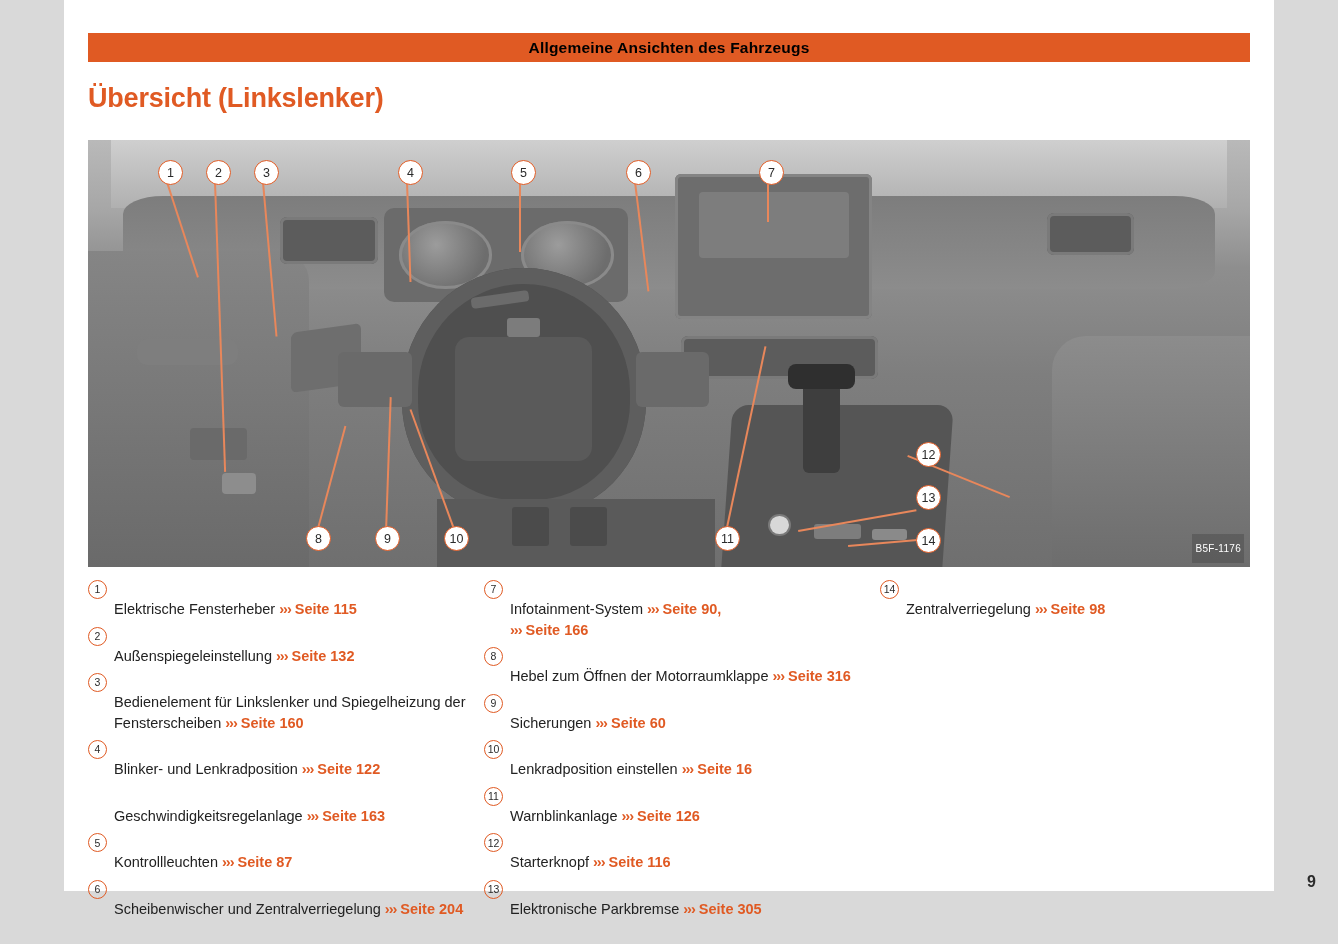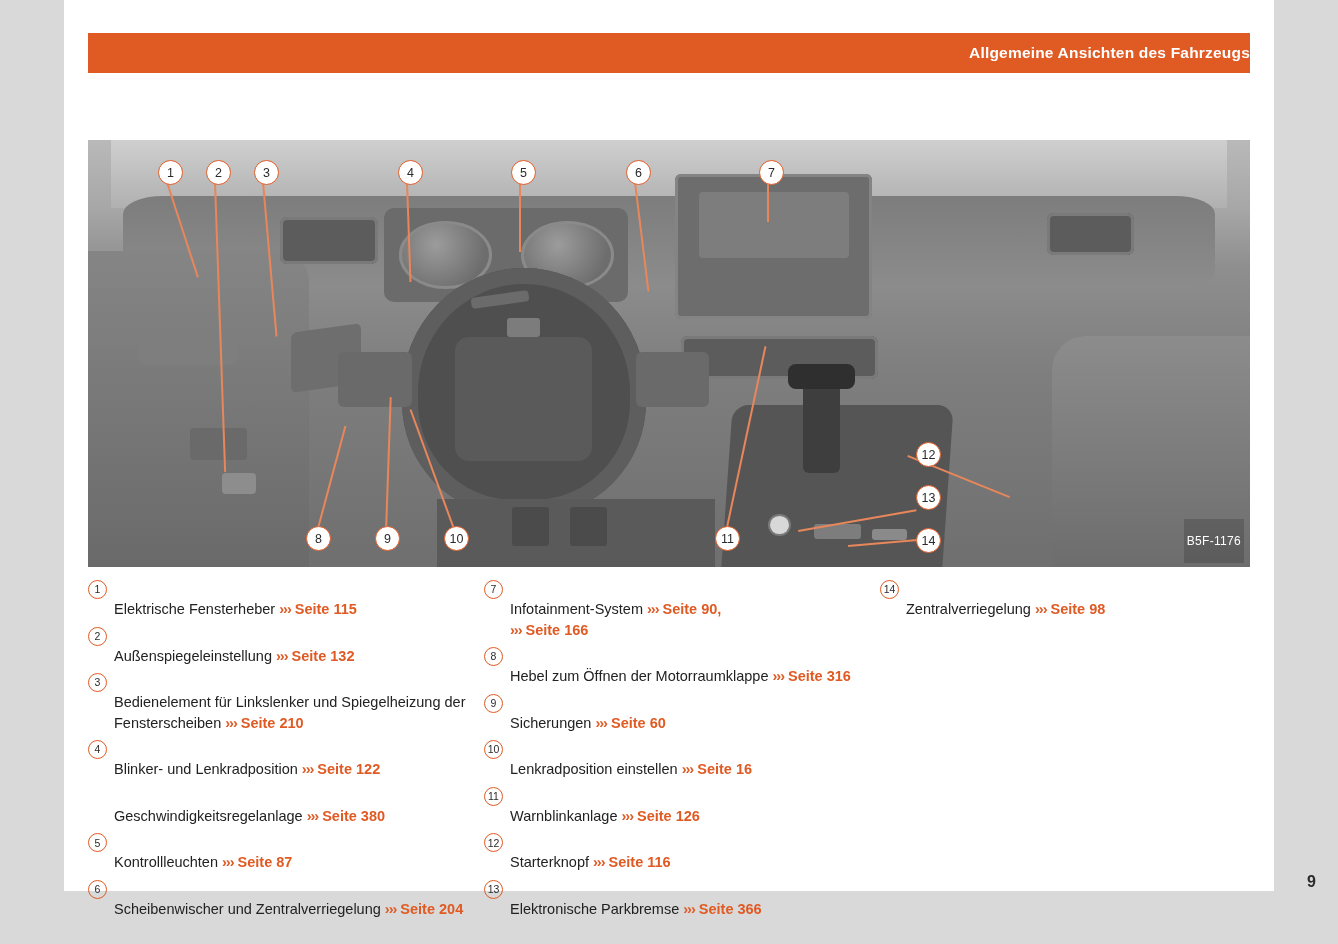--- a/index.html
+++ b/index.html
@@ -21,28 +21,28 @@
     top: 0;
     width: 1210px;
     height: 891px;
     background: #ffffff;
   }
   .header-bar {
     position: absolute;
     left: 88px;
     top: 33px;
     width: 1162px;
-    height: 40px;
+    height: 29px;
     background: #e05a23;
-    color: #ffffff;
+    color: #000000;
     font-size: 15.5px;
     font-weight: bold;
     display: flex;
     align-items: center;
-    justify-content: flex-end;
+    justify-content: center;
     letter-spacing: 0.2px;
   }
   .chapter-title {
     position: absolute;
     left: 88px;
     top: 83px;
     color: #e05a23;
     font-size: 27px;
     font-weight: bold;
     letter-spacing: -0.2px;
@@ -53,24 +53,24 @@
     top: 140px;
     width: 1162px;
     height: 427px;
     background: #9a9a9a;
     overflow: hidden;
   }
   .fig-code {
     position: absolute;
     right: 6px;
     bottom: 4px;
-    font-size: 12px;
+    font-size: 10px;
     color: #ffffff;
     background: rgba(60,60,60,0.35);
-    padding: 15px 3px;
+    padding: 9px 3px;
     letter-spacing: 0.3px;
   }
   
   .dash {
     position: absolute;
     left: 0; top: 0; width: 100%; height: 100%;
     background:
       linear-gradient(180deg, #b9b9b9 0%, #a7a7a7 16%, #8e8e8e 30%, #7e7e7e 55%, #6f6f6f 100%);
   }
   .windshield {
@@ -330,20 +330,21 @@
 </head>
 <body>
 
 <div id="page">
   <div class="sheet"></div>
 
   <div class="header-bar">
     <span>Allgemeine Ansichten des Fahrzeugs</span>
   </div>
 
+  <div class="chapter-title">Übersicht (Linkslenker)</div>
 
   <div class="figure">
     <div class="dash"></div>
     <div class="windshield"></div>
     <div class="dashtop"></div>
 
     <div class="doorpanel">
       <div class="doorhandle"></div>
       <div class="winswitch"></div>
     </div>
@@ -452,29 +453,29 @@
       <div class="entry">
         <div class="num">1</div>
         <div class="etext"><span>Elektrische Fensterheber </span><span class="chev">›››</span> <span class="ref">Seite 115</span></div>
       </div>
       <div class="entry">
         <div class="num">2</div>
         <div class="etext"><span>Außenspiegeleinstellung </span><span class="chev">›››</span> <span class="ref">Seite 132</span></div>
       </div>
       <div class="entry">
         <div class="num">3</div>
-        <div class="etext"><span>Bedienelement für Linkslenker und Spiegelheizung der Fensterscheiben </span><span class="chev">›››</span> <span class="ref">Seite 210</span></div>
+        <div class="etext"><span>Bedienelement für Linkslenker und Spiegelheizung der Fensterscheiben </span><span class="chev">›››</span> <span class="ref">Seite 160</span></div>
       </div>
       <div class="entry">
         <div class="num">4</div>
         <div class="etext"><span>Blinker- und Lenkradposition </span><span class="chev">›››</span> <span class="ref">Seite 122</span></div>
       </div>
       <div class="entry">
         <div class="num blank"></div>
-        <div class="etext"><span>Geschwindigkeitsregelanlage </span><span class="chev">›››</span> <span class="ref">Seite 380</span></div>
+        <div class="etext"><span>Geschwindigkeitsregelanlage </span><span class="chev">›››</span> <span class="ref">Seite 163</span></div>
       </div>
       <div class="entry">
         <div class="num">5</div>
         <div class="etext"><span>Kontrollleuchten </span><span class="chev">›››</span> <span class="ref">Seite 87</span></div>
       </div>
       <div class="entry">
         <div class="num">6</div>
         <div class="etext"><span>Scheibenwischer und Zentralverriegelung </span><span class="chev">›››</span> <span class="ref">Seite 204</span></div>
       </div>
     </div>
@@ -499,21 +500,21 @@
       <div class="entry">
         <div class="num">11</div>
         <div class="etext"><span>Warnblinkanlage </span><span class="chev">›››</span> <span class="ref">Seite 126</span></div>
       </div>
       <div class="entry">
         <div class="num">12</div>
         <div class="etext"><span>Starterknopf </span><span class="chev">›››</span> <span class="ref">Seite 116</span></div>
       </div>
       <div class="entry">
         <div class="num">13</div>
-        <div class="etext"><span>Elektronische Parkbremse </span><span class="chev">›››</span> <span class="ref">Seite 366</span></div>
+        <div class="etext"><span>Elektronische Parkbremse </span><span class="chev">›››</span> <span class="ref">Seite 305</span></div>
       </div>
     </div>
 
     <div class="col c3">
       <div class="entry">
         <div class="num">14</div>
         <div class="etext"><span>Zentralverriegelung </span><span class="chev">›››</span> <span class="ref">Seite 98</span></div>
       </div>
     </div>
   </div>

